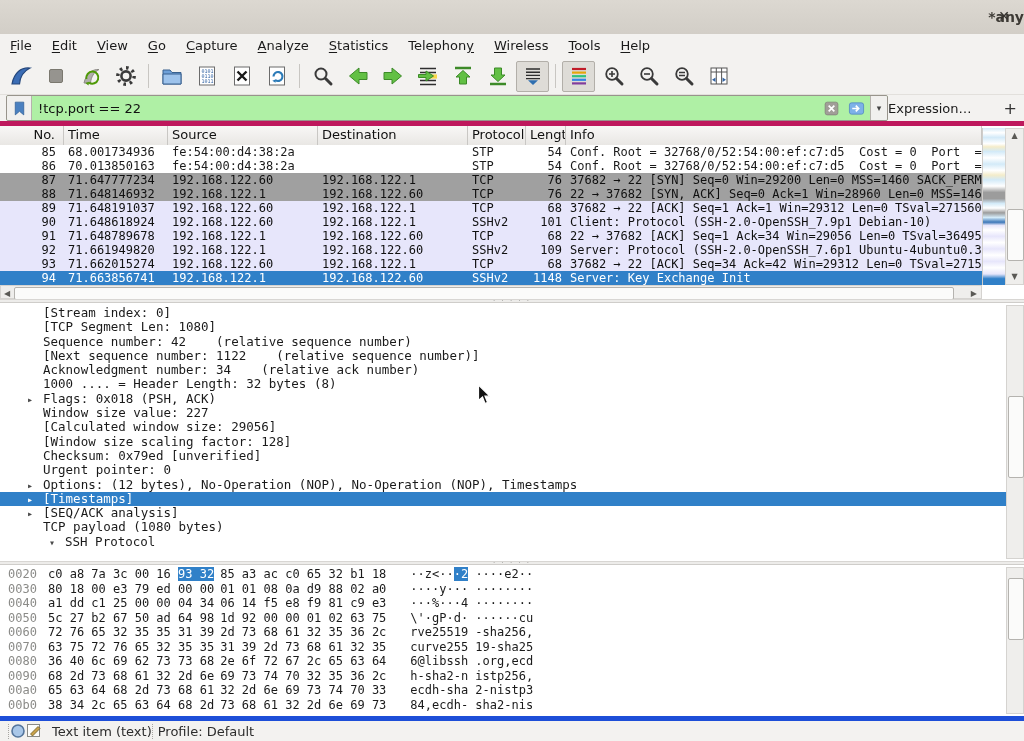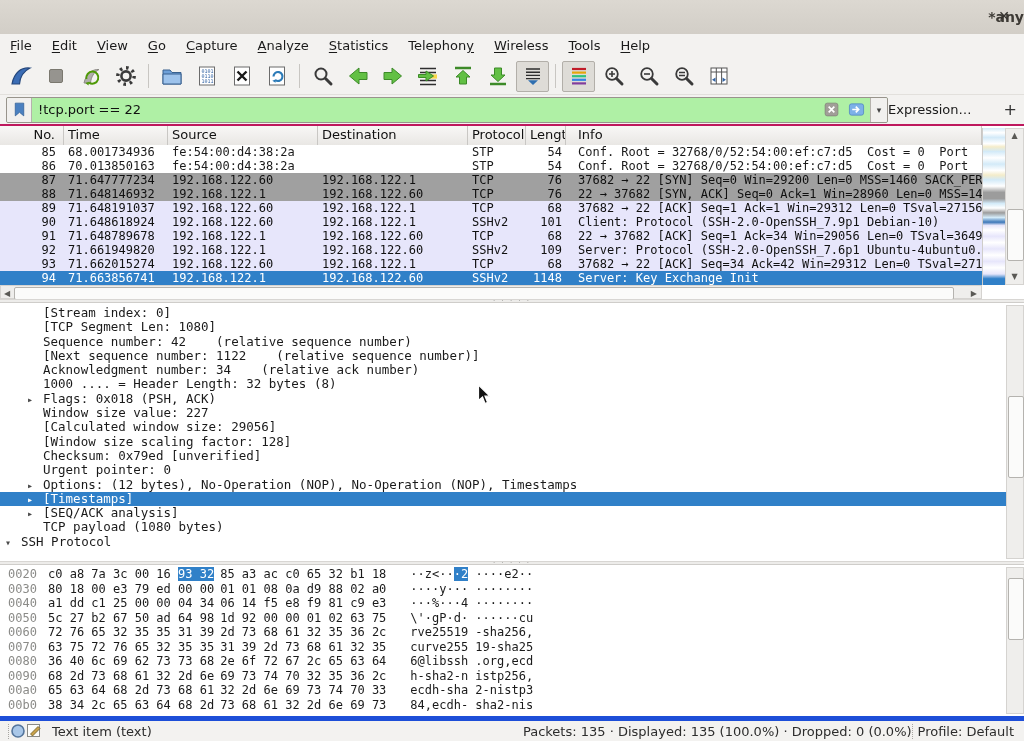--- a/index.html
+++ b/index.html
@@ -17,21 +17,21 @@
   .mn{text-decoration:underline;text-underline-offset:2px;}
   
   #toolbar{left:0;top:58px;width:1024px;height:37px;background:#f3f2f0;display:flex;align-items:center;
            padding-left:4px;box-sizing:border-box;gap:2px;border-bottom:1px solid #e2e0dc;}
   .tbtn{width:31px;height:29px;display:flex;align-items:center;justify-content:center;border:1px solid transparent;border-radius:2px;}
   .tbtn svg{width:24px;height:24px;}
   .tbtn.pressed{background:#dedcd7;border:1px solid #b2afa9;}
   .tsep{width:1px;height:24px;background:#c8c6c2;margin:0 4px;}
   
   #filterbar{left:0;top:95px;width:1024px;height:31px;background:#f3f2f0;display:flex;align-items:center;
-             padding:0 6px;box-sizing:border-box;border-bottom:2px solid #be185d;}
+             padding:0 6px;box-sizing:border-box;border-bottom:5px solid #be185d;}
   #filter-box{display:flex;align-items:center;height:24px;border:1px solid #98948c;border-radius:2px;
               background:#aff0a5;flex:0 0 880px;overflow:hidden;}
   #bookmark-btn{width:24px;height:24px;background:#f1f0ee;border-right:1px solid #b5b2ac;display:flex;align-items:center;justify-content:center;}
   #bookmark-btn svg{width:17px;height:17px;}
   #filter-input{flex:1;border:none;outline:none;background:transparent;font-family:"DejaVu Sans","Liberation Sans",sans-serif;
                 font-size:13px;padding:0 6px;color:#111;}
   .fbtn{width:22px;height:20px;display:flex;align-items:center;justify-content:center;margin-right:3px;}
   .fbtn svg{width:19px;height:17px;}
   #filter-caret{width:16px;height:24px;border-left:1px solid #b5b2ac;background:#f1f0ee;display:flex;align-items:center;justify-content:center;font-size:9px;color:#444;}
   #expression-btn{color:#1a1a1a;}
@@ -45,21 +45,21 @@
   #plbody{position:absolute;left:0;top:19px;width:982px;height:140px;overflow:hidden;
           font-family:"DejaVu Sans Mono","Liberation Mono",monospace;font-size:12px;}
   .prow{display:flex;height:14px;line-height:14px;background:#fff;}
   .prow .c{white-space:pre;overflow:hidden;box-sizing:border-box;}
   .cn{width:64px;text-align:right;padding-right:8px;}
   .ct{width:104px;padding-left:4px;}
   .cs{width:150px;padding-left:4px;}
   .cd{width:150px;padding-left:4px;}
   .cp{width:58px;padding-left:4px;}
   .cl{width:40px;text-align:right;padding-right:4px;}
-  .ci{flex:1;padding-left:4px;margin-left:8px;}
+  .ci{flex:1;padding-left:4px;}
   .row-gray{background:#a0a0a0;color:#101010;}
   .row-lav{background:#e7e6fb;color:#101010;}
   .row-sel{background:#3080c8;color:#ffffff;}
   #minimap{position:absolute;left:982px;top:2px;width:22px;height:157px;border-left:1px solid #cfcdca;
     background:linear-gradient(180deg,
       #d3eaf8 0%,#ffffff 3%,#d3eaf8 6%,#ffffff 10%,#f4ecca 12%,#d3eaf8 15%,#ffffff 19%,#d3eaf8 23%,
       #ffffff 27%,#f4ecca 30%,#d3eaf8 33%,#ffffff 37%,#9c9c9c 41%,#9c9c9c 45%,#d3eaf8 48%,#ffffff 51%,
       #9c9c9c 54%,#d3eaf8 57%,#3c77b8 60%,#e7e6fb 62%,#ffffff 65%,#e7e6fb 69%,#ffffff 73%,#e7e6fb 77%,
       #ffffff 81%,#e7e6fb 85%,#ffffff 89%,#e7e6fb 93%,#3080c8 96%,#3080c8 100%);}
   
@@ -73,21 +73,21 @@
   #pl-harrow-r{position:absolute;right:4px;top:3px;font-size:8px;color:#5a5955;}
   
   .splitter{left:0;width:1024px;height:4px;background:#edecea;border-top:1px solid #d8d6d3;border-bottom:1px solid #cfcdca;box-sizing:border-box;text-align:center;color:#8b8b88;font-size:7px;line-height:2px;letter-spacing:2px;}
   #splitter1{top:299px;}
   #splitter2{top:561px;}
   
   #details{left:0;top:303px;width:1024px;height:258px;background:#fff;overflow:hidden;
            font-family:"DejaVu Sans Mono","Liberation Mono",monospace;font-size:12.5px;padding-top:3px;box-sizing:border-box;}
   .dline{height:14.3px;line-height:14.3px;white-space:pre;overflow:hidden;}
   .dline .exp{display:inline-block;width:16px;color:#4a4a4a;font-size:10px;}
-  .lvl1{padding-left:5px;}
+  .lvl1{padding-left:5px;margin-left:44px;}
   .lvl2{padding-left:27px;}
   .dline.selected{background:#3080c8;color:#fff;}
   .dline.selected .exp{color:#fff;}
   #dt-vscroll{position:absolute;left:1006px;top:305px;width:18px;height:254px;}
   #dt-thumb{left:1px;top:90px;width:14px;height:80px;}
   
   #hexpane{left:0;top:565px;width:1024px;height:151px;background:#fff;overflow:hidden;
            font-family:"DejaVu Sans Mono","Liberation Mono",monospace;font-size:12px;padding-top:2px;box-sizing:border-box;}
   .hexrow{height:14.5px;line-height:14.5px;white-space:pre;padding-left:8px;}
   .hexrow .off{display:inline-block;width:40px;color:#8b8b88;}
@@ -451,20 +451,19 @@
 <div class="abs" id="statusbar">
   <div class="vsep"></div>
   <svg width="16" height="16" viewBox="0 0 16 16">
       <circle cx="8" cy="8" r="6" fill="#a9c7e8" stroke="#54759c" stroke-width="1.6"></circle>
     </svg>
   <svg width="16" height="16" viewBox="0 0 16 16">
       <rect x="1.5" y="1.5" width="12" height="12" fill="#fdfdfb" stroke="#8a8a86"></rect>
       <path d="M4.5 11 L12 3.5 L14 5.5 L6.5 13 Z" fill="#caa24a" stroke="#6b5a22" stroke-width="0.8"></path>
     </svg>
   <div id="status-left-text">Text item (text)</div>
-  <div id="packets-text">Packets: 135 · Displayed: 135 (100.0%) · Dropped: 0 (0.0%)</div>
   <div class="vsep"></div>
   <div id="profile-text">Profile: Default</div>
 </div>
 
 <svg class="abs" id="cursor" viewBox="0 0 15 21">
     <path d="M1.5 1 L1.5 16.5 L5.5 13 L8 19.5 L10.5 18.4 L8 12.2 L13 12.2 Z" fill="#111" stroke="#fff" stroke-width="1.2"></path>
   </svg>
 
 </body></html>

